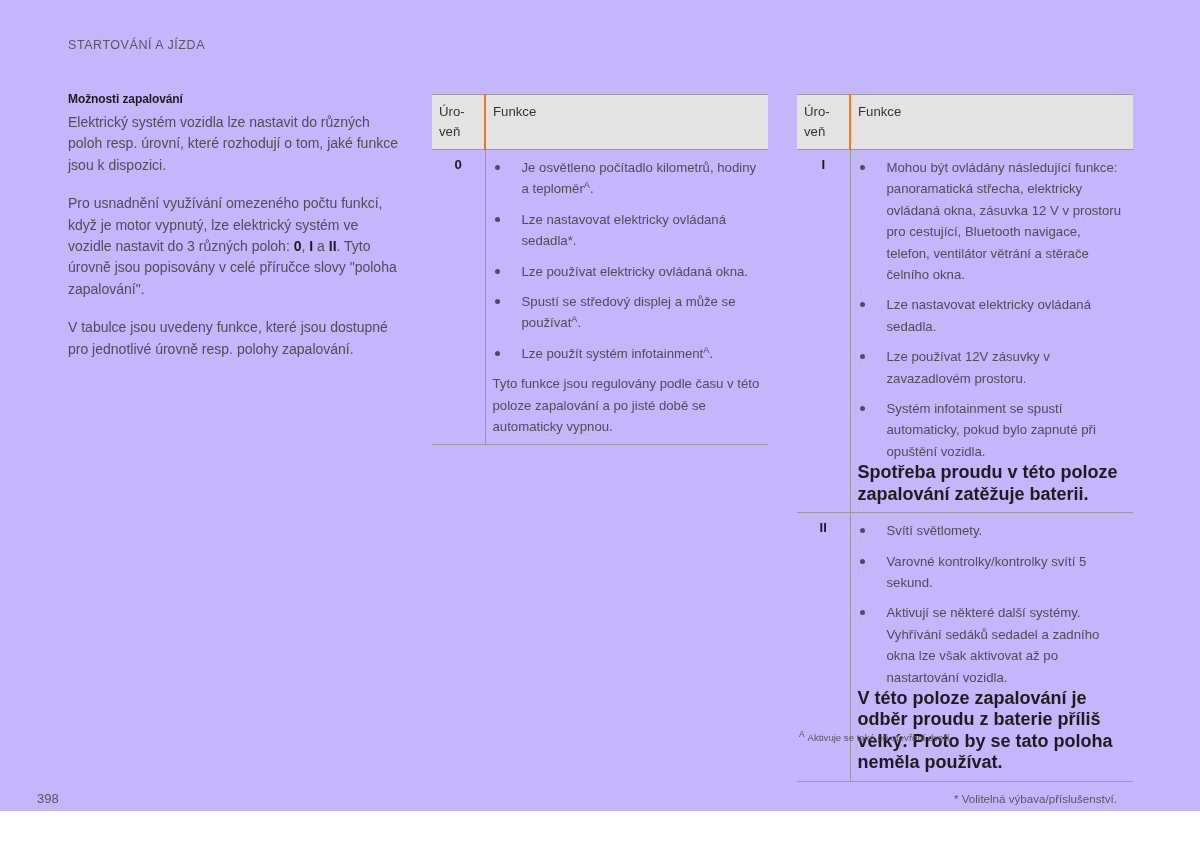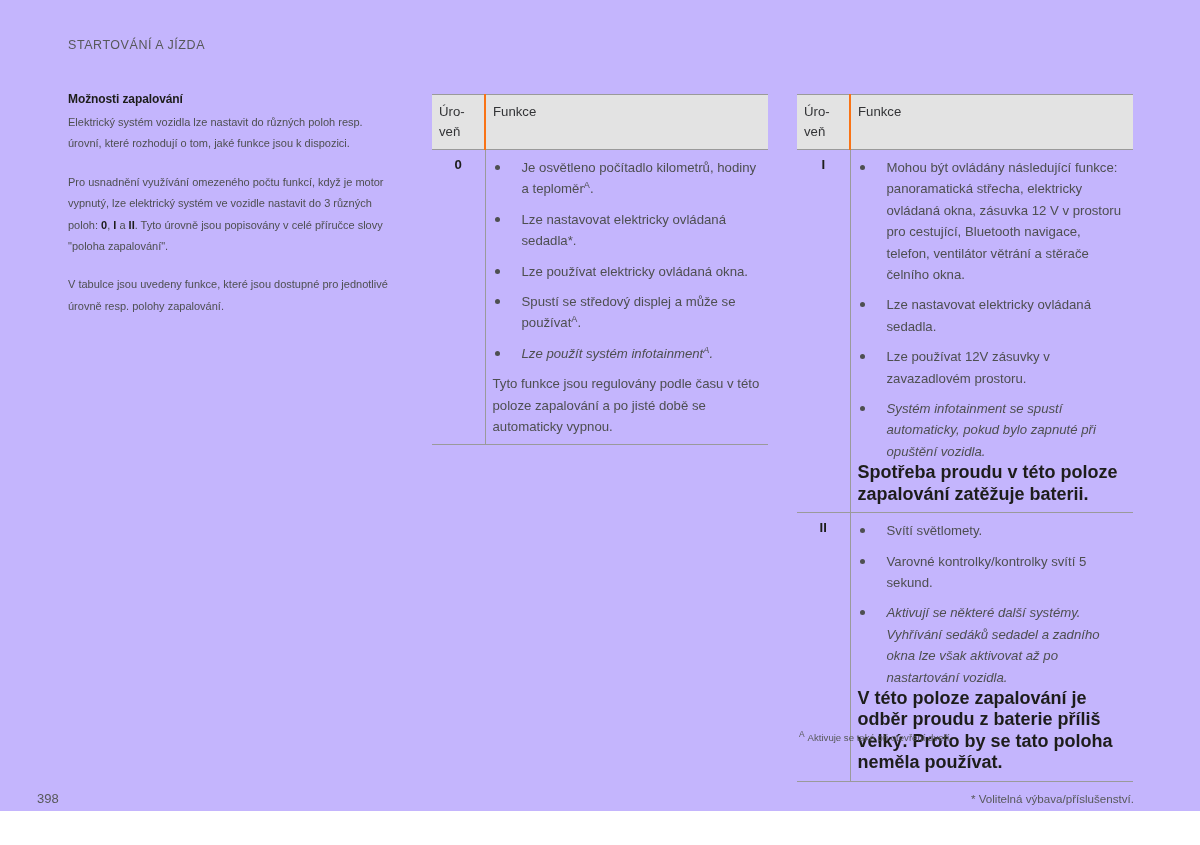--- a/index.html
+++ b/index.html
@@ -38,21 +38,21 @@
     width: 330px;
   }
   .section-title {
     font-size: 12px;
     font-weight: bold;
     color: #1d1d1b;
     margin: 0 0 6px 0;
     letter-spacing: -0.1px;
   }
   .body-p {
-    font-size: 11px;
+    font-size: 14px;
     line-height: 21.4px;
     color: #4e4f51;
     margin: 0 0 17px 0;
   }
   .body-p:last-child { margin-bottom: 0; }
   .body-p b { color: #1d1d1b; font-weight: bold; }
 
   
   .tbl {
     position: absolute;
@@ -106,21 +106,21 @@
     padding: 0;
   }
   ul.fn-list li {
     position: relative;
     padding-left: 29px;
     font-size: 13.2px;
     line-height: 21.4px;
     color: #4e4f51;
     margin-bottom: 9px;
   }
-  ul.fn-list li:last-child { margin-bottom: 0; font-style: italic; }
+  ul.fn-list li:last-child { margin-bottom: 0; }
   ul.fn-list li .dot {
     position: absolute;
     left: 2px;
     top: 8px;
     width: 5px;
     height: 5px;
     border-radius: 50%;
     background: #4e4f51;
   }
   sup.ref {
@@ -161,21 +161,21 @@
   
   .folio {
     position: absolute;
     left: 37px;
     top: 791px;
     font-size: 13px;
     color: #57585a;
   }
   .opt-note {
     position: absolute;
-    right: 66px;
+    right: 83px;
     top: 792px;
     font-size: 11.6px;
     color: #57585a;
     white-space: nowrap;
   }
 </style>
 </head>
 <body>
 
 <div class="page">

